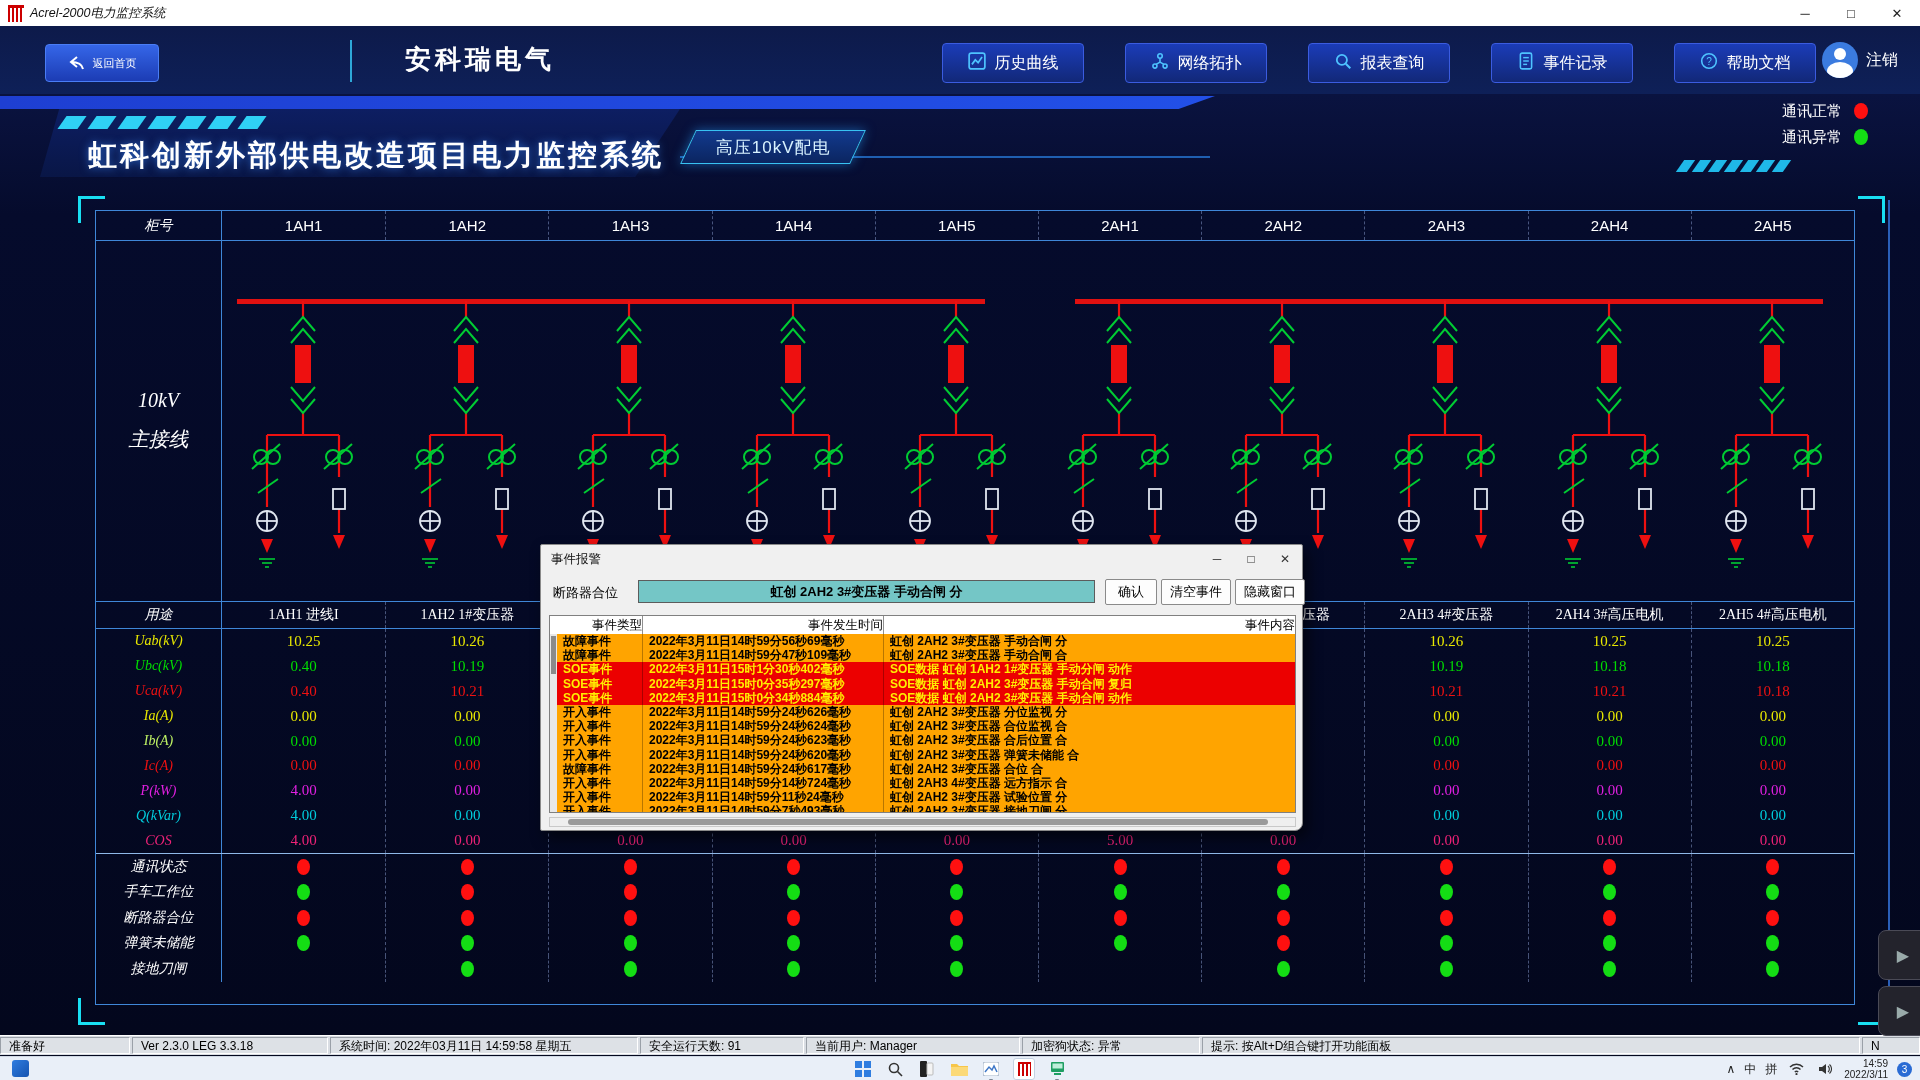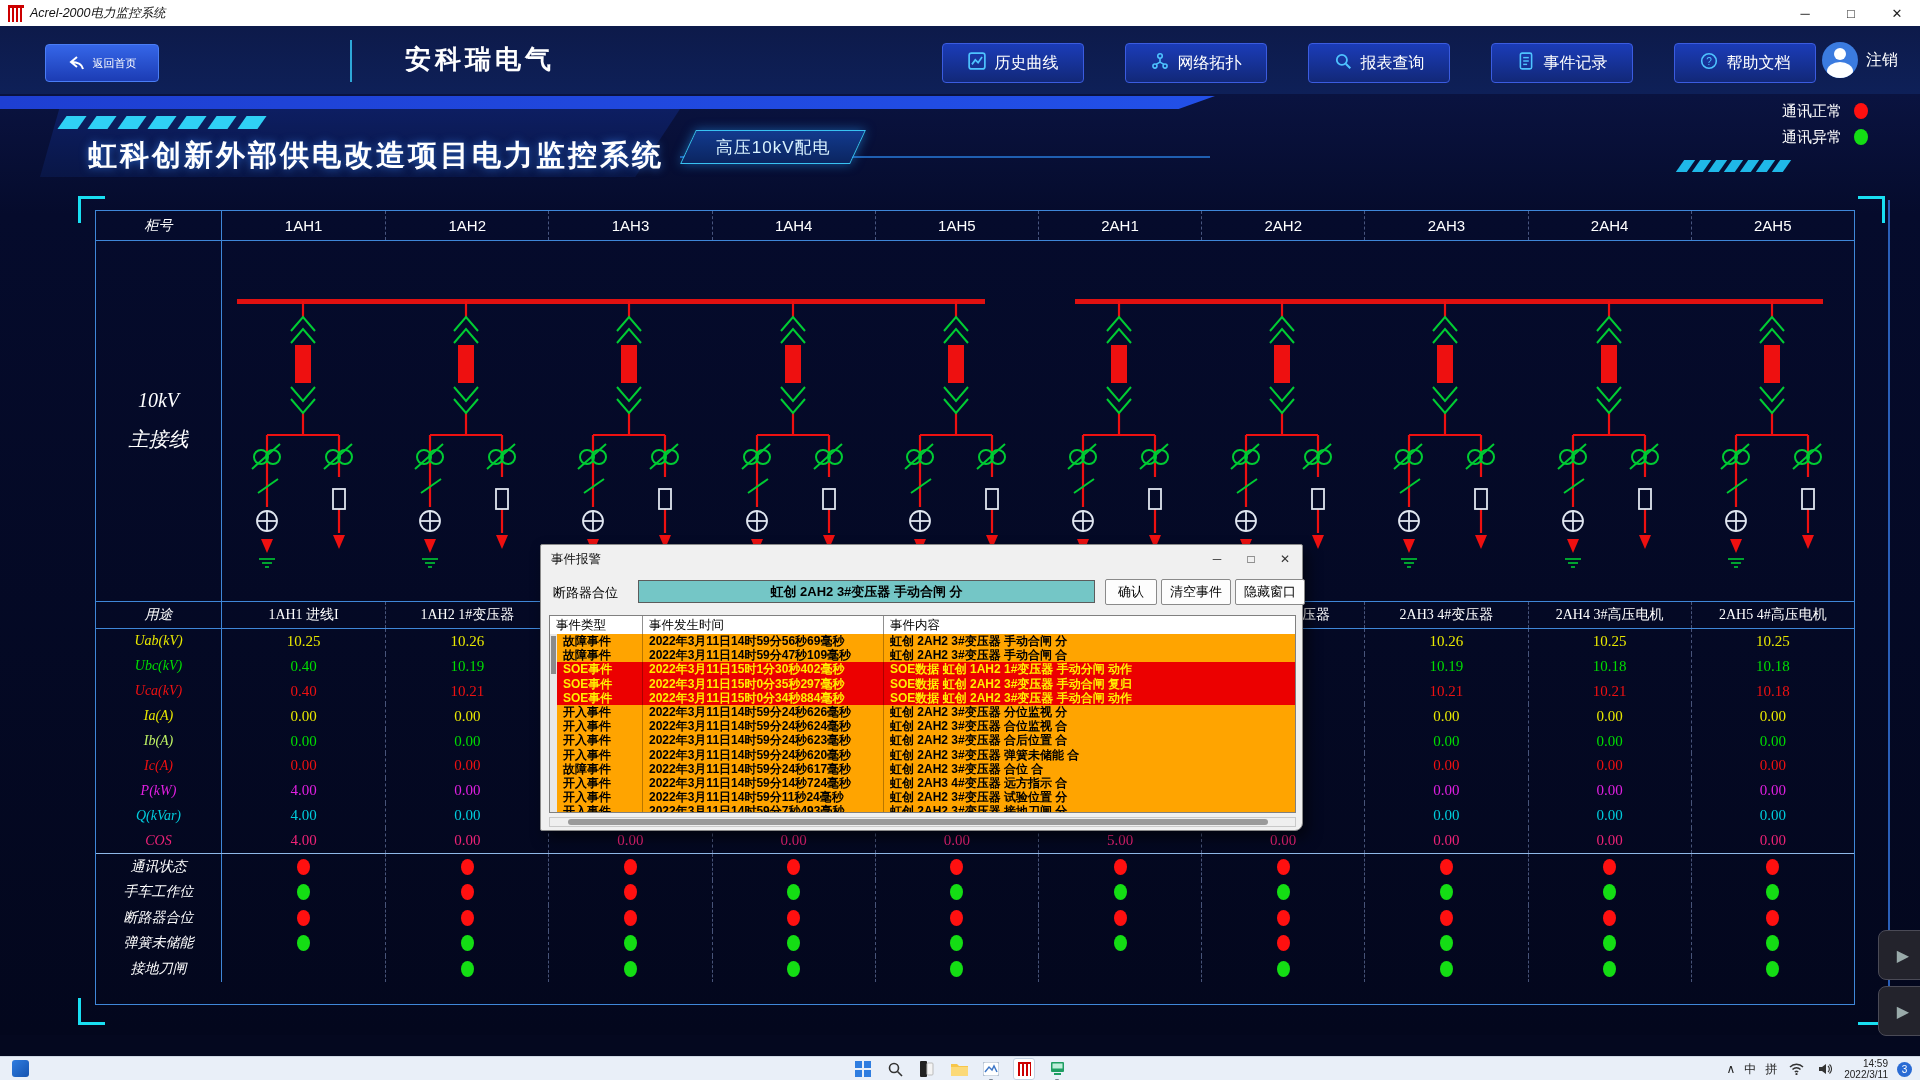--- a/index.html
+++ b/index.html
@@ -100,21 +100,21 @@
     border:1px solid #5c5c5c;font-size:13px;font-weight:bold;color:#000;text-align:center;line-height:21px;}
   .dlg-btn{position:absolute;top:2px;height:24px;background:#fdfdfd;border:1px solid #8a8a8a;
     border-radius:2px;font-size:13px;color:#000;display:flex;align-items:center;justify-content:center;cursor:pointer;}
   #btn-confirm{left:564px;width:50px;}
   #btn-clear{left:620px;width:68px;}
   #btn-hide{left:694px;width:68px;font-family:Liberation Mono, monospace;}
   #ev-table{position:absolute;left:8px;top:70px;width:747px;height:198px;background:#fff;
     border:1px solid #808080;box-sizing:border-box;overflow:hidden;}
   #ev-head{display:flex;height:18px;border-bottom:1px solid #808080;background:#fff;}
   #ev-head div{font-size:12.5px;color:#000;line-height:18px;padding-left:6px;box-sizing:border-box;
-    border-right:1px solid #909090;}
+    border-right:1px solid #909090;text-align:right;}
   #ev-gutter{position:absolute;left:0;top:18px;width:7px;height:180px;background:#e8e8e8;}
   #ev-thumb{position:absolute;left:1px;top:2px;width:5px;height:38px;background:#8a8a8a;}
   #ev-rows{position:absolute;left:7px;top:18px;right:0;bottom:0;}
   .ev-row{display:flex;height:14.2px;font-size:12px;font-weight:bold;}
   .ev-row div{line-height:14.2px;white-space:nowrap;overflow:hidden;box-sizing:border-box;
     border-right:1px solid rgba(0,0,0,.28);padding-left:6px;}
   .ev-orange{background:#ffa400;color:#000;}
   .ev-red{background:#ec0000;color:#ffee00;}
   .ew-type{width:86px;flex:none;}
   .ew-time{width:241px;flex:none;}
@@ -1078,20 +1078,30 @@
         </div>
     </div>
     <div id="hscroll">
         <div id="hthumb"></div>
       </div>
   </div>
 
   <div class="float-btn" style="top:930px;">▶</div>
   <div class="float-btn" style="top:986px;">▶</div>
 
+  <div id="statusbar">
+      <div class="seg" style="width: 130px;">准备好</div>
+      <div class="seg" style="width: 196px;">Ver 2.3.0 LEG 3.3.18</div>
+      <div class="seg" style="width: 308px;">系统时间: 2022年03月11日 14:59:58  星期五</div>
+      <div class="seg" style="width: 164px;">安全运行天数: 91</div>
+      <div class="seg" style="width: 214px;">当前用户: Manager</div>
+      <div class="seg" style="width: 178px;">加密狗状态: 异常</div>
+      <div class="seg" style="flex: 1 1 0%;">提示: 按Alt+D组合键打开功能面板</div>
+      <div class="seg" style="width: 58px;">N</div>
+    </div>
 
   <div id="taskbar">
     <div id="tb-left"></div>
     <div id="tb-center">
       <div class="tb-ic">
         <svg width="16" height="16" viewBox="0 0 16 16">
             <rect x="0" y="0" width="7" height="7" fill="#2f7de0"></rect>
             <rect x="9" y="0" width="7" height="7" fill="#2f7de0"></rect>
             <rect x="0" y="9" width="7" height="7" fill="#2f7de0"></rect>
             <rect x="9" y="9" width="7" height="7" fill="#2f7de0"></rect>

